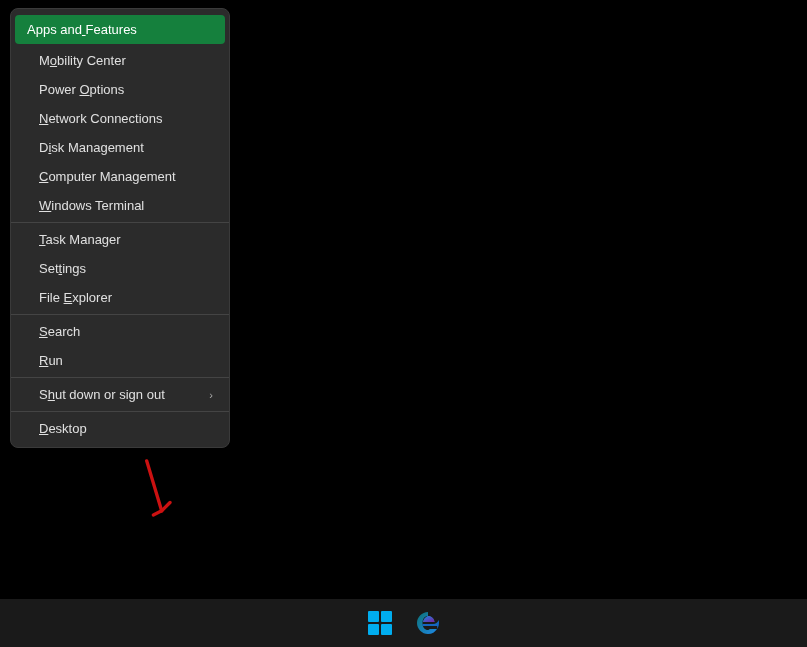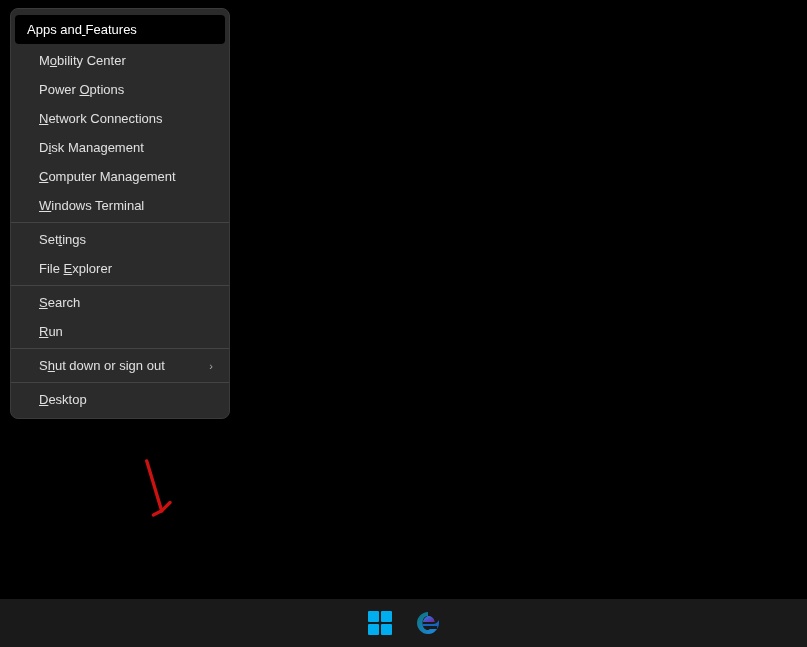--- a/index.html
+++ b/index.html
@@ -37,21 +37,21 @@
       padding: 7px 16px;
       color: #e0e0e0;
       font-size: 13px;
       cursor: pointer;
       white-space: nowrap;
       position: relative;
       margin-left: 12px;
     }
 
     .menu-item.highlighted {
-      background-color: #000000;
+      background-color: #15803d;
       color: #ffffff;
       border-radius: 4px;
       margin: 2px 4px;
       padding: 7px 12px;
     }
 
     .menu-item .chevron {
       font-size: 11px;
       color: #aaa;
     }
@@ -130,20 +130,23 @@
     <div class="menu-item">
       <span>D<u>i</u>sk Management</span>
     </div>
     <div class="menu-item">
       <span><u>C</u>omputer Management</span>
     </div>
     <div class="menu-item">
       <span><u>W</u>indows Terminal</span>
     </div>
     <hr class="menu-divider">
+    <div class="menu-item">
+      <span><u>T</u>ask Manager</span>
+    </div>
     <div class="menu-item">
       <span>Set<u>t</u>ings</span>
     </div>
     <div class="menu-item">
       <span>File <u>E</u>xplorer</span>
     </div>
     <hr class="menu-divider">
     <div class="menu-item">
       <span><u>S</u>earch</span>
     </div>

